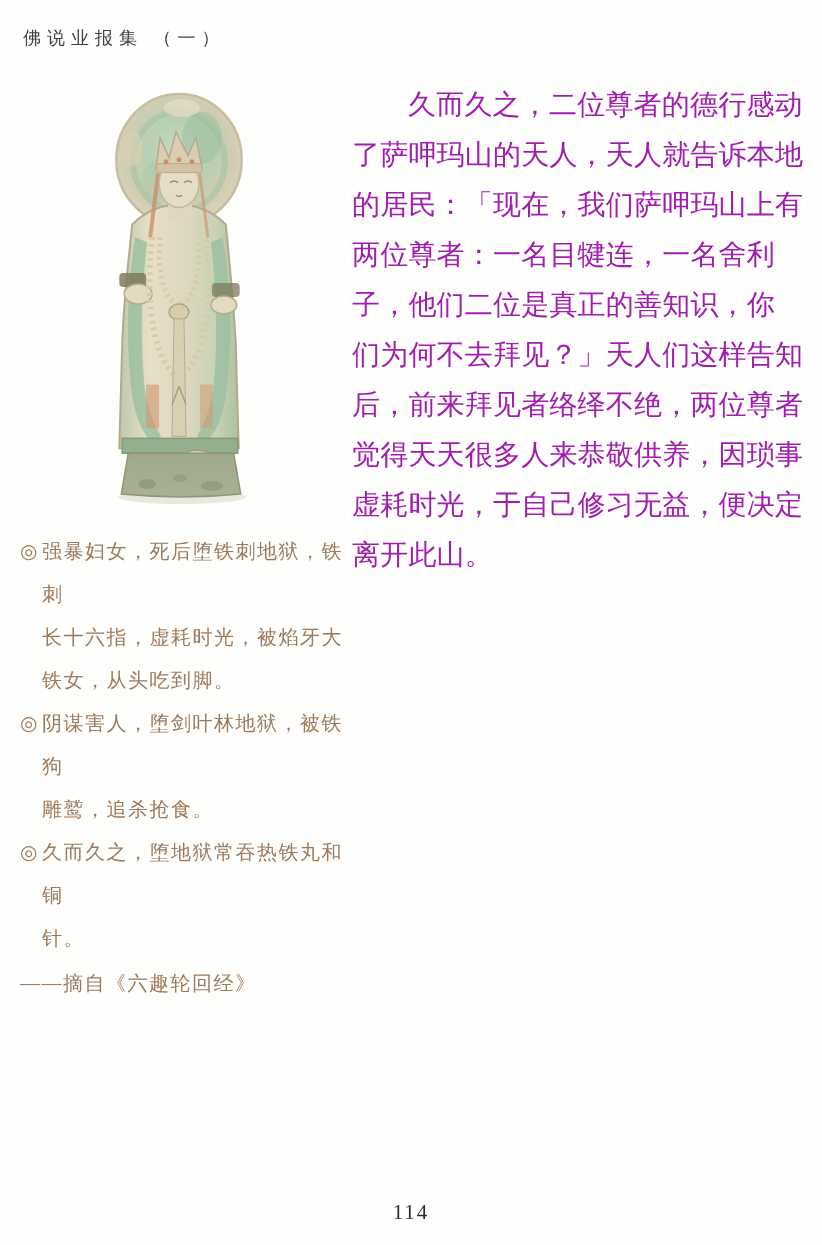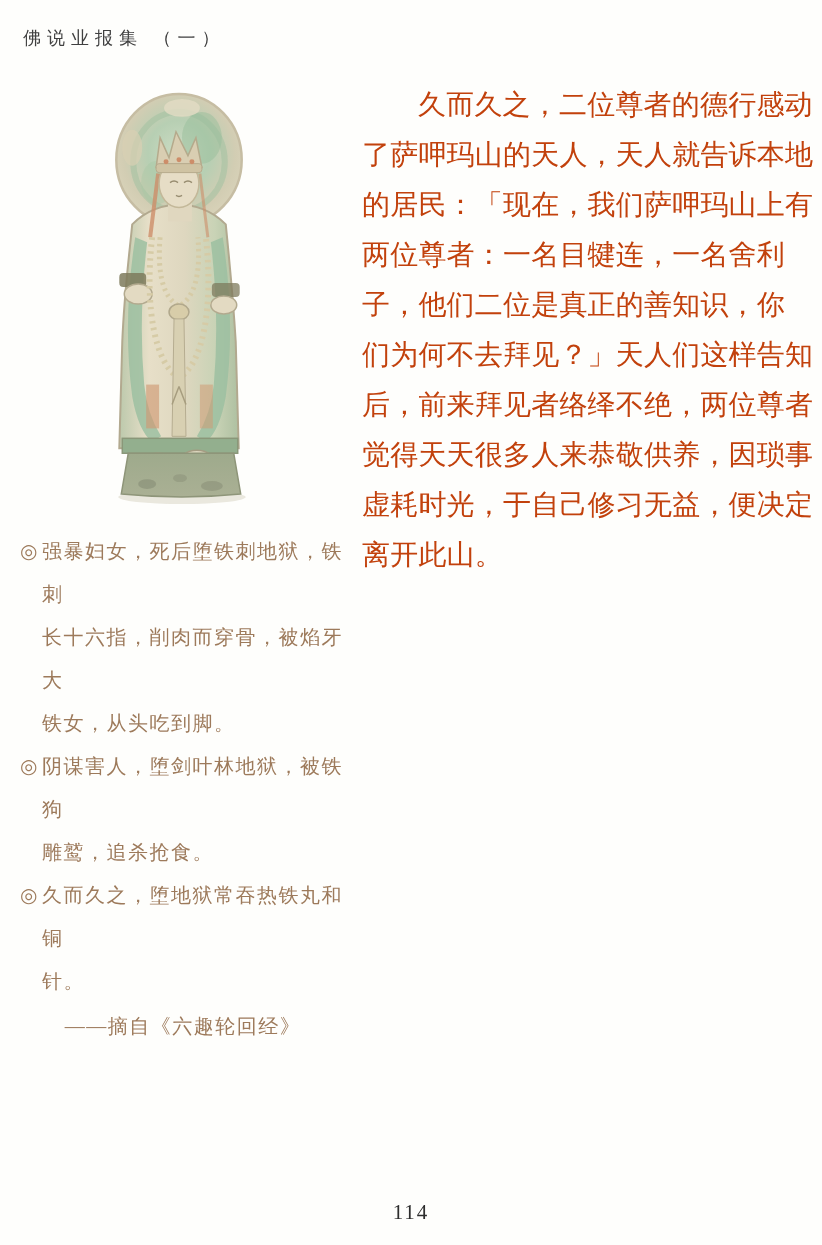--- a/index.html
+++ b/index.html
@@ -59,34 +59,34 @@
     flex: 0 0 22px;
     font-size: 20px;
     line-height: 43px;
   }
   .note .note-text {
     white-space: pre-line;
     flex: 1;
   }
   .attribution {
     margin-top: 2px;
-    text-align: center;
+    text-align: left;
     padding-right: 14px;
     font-size: 20px;
     letter-spacing: 1.5px;
     line-height: 43px;
   }
 
   
   .main-col {
     position: absolute;
-    left: 362px;
+    left: 352px;
     top: 80px;
     width: 454px;
-    color: #c2410c;
+    color: #a21caf;
   }
   .main-col p {
     margin: 0;
     font-size: 28px;
     line-height: 50px;
     letter-spacing: 0.2px;
     text-indent: 2em;
     white-space: pre-line;
     text-align: left;
   }
@@ -191,21 +191,21 @@
           <ellipse cx="150" cy="400" rx="11" ry="5" fill="#6f7560" opacity="0.3"></ellipse>
           <ellipse cx="118" cy="392" rx="7" ry="4" fill="#6f7560" opacity="0.25"></ellipse>
         </g>
       </svg>
     </div>
 
     <div class="notes">
       <div class="note">
         <span class="marker">◎</span>
         <div class="note-text">强暴妇女，死后堕铁刺地狱，铁刺
-长十六指，削肉而穿骨，被焰牙大
+长十六指，虚耗时光，被焰牙大
 铁女，从头吃到脚。</div>
       </div>
       <div class="note">
         <span class="marker">◎</span>
         <div class="note-text">阴谋害人，堕剑叶林地狱，被铁狗
 雕鹫，追杀抢食。</div>
       </div>
       <div class="note">
         <span class="marker">◎</span>
         <div class="note-text">久而久之，堕地狱常吞热铁丸和铜

